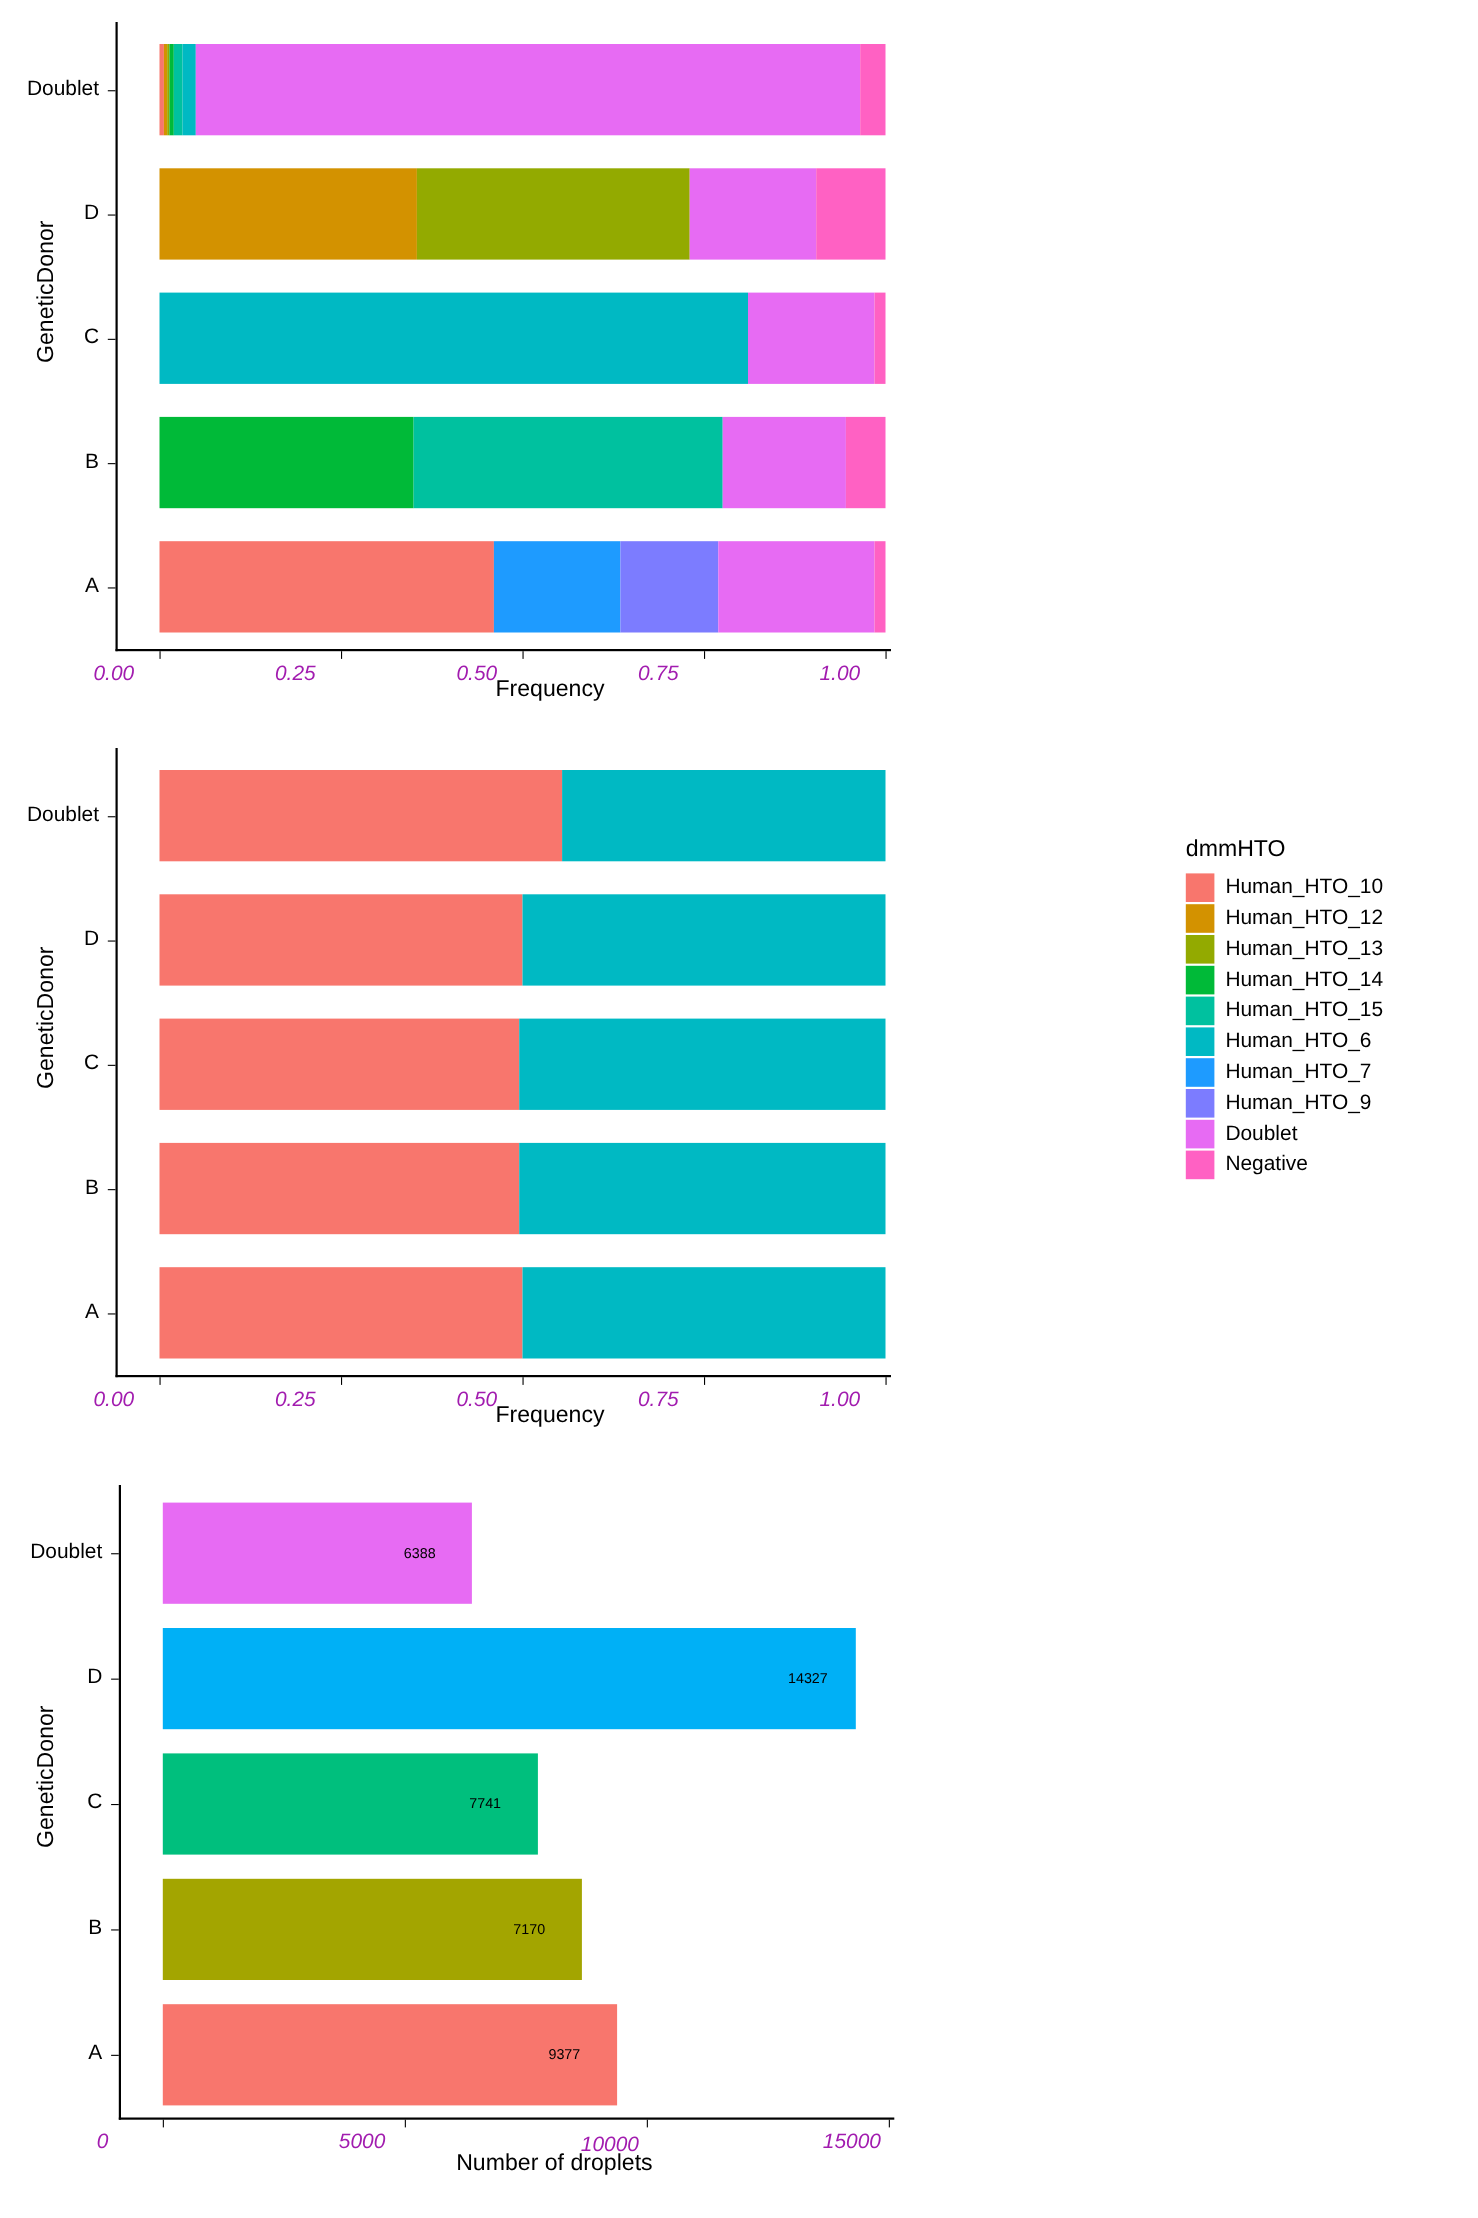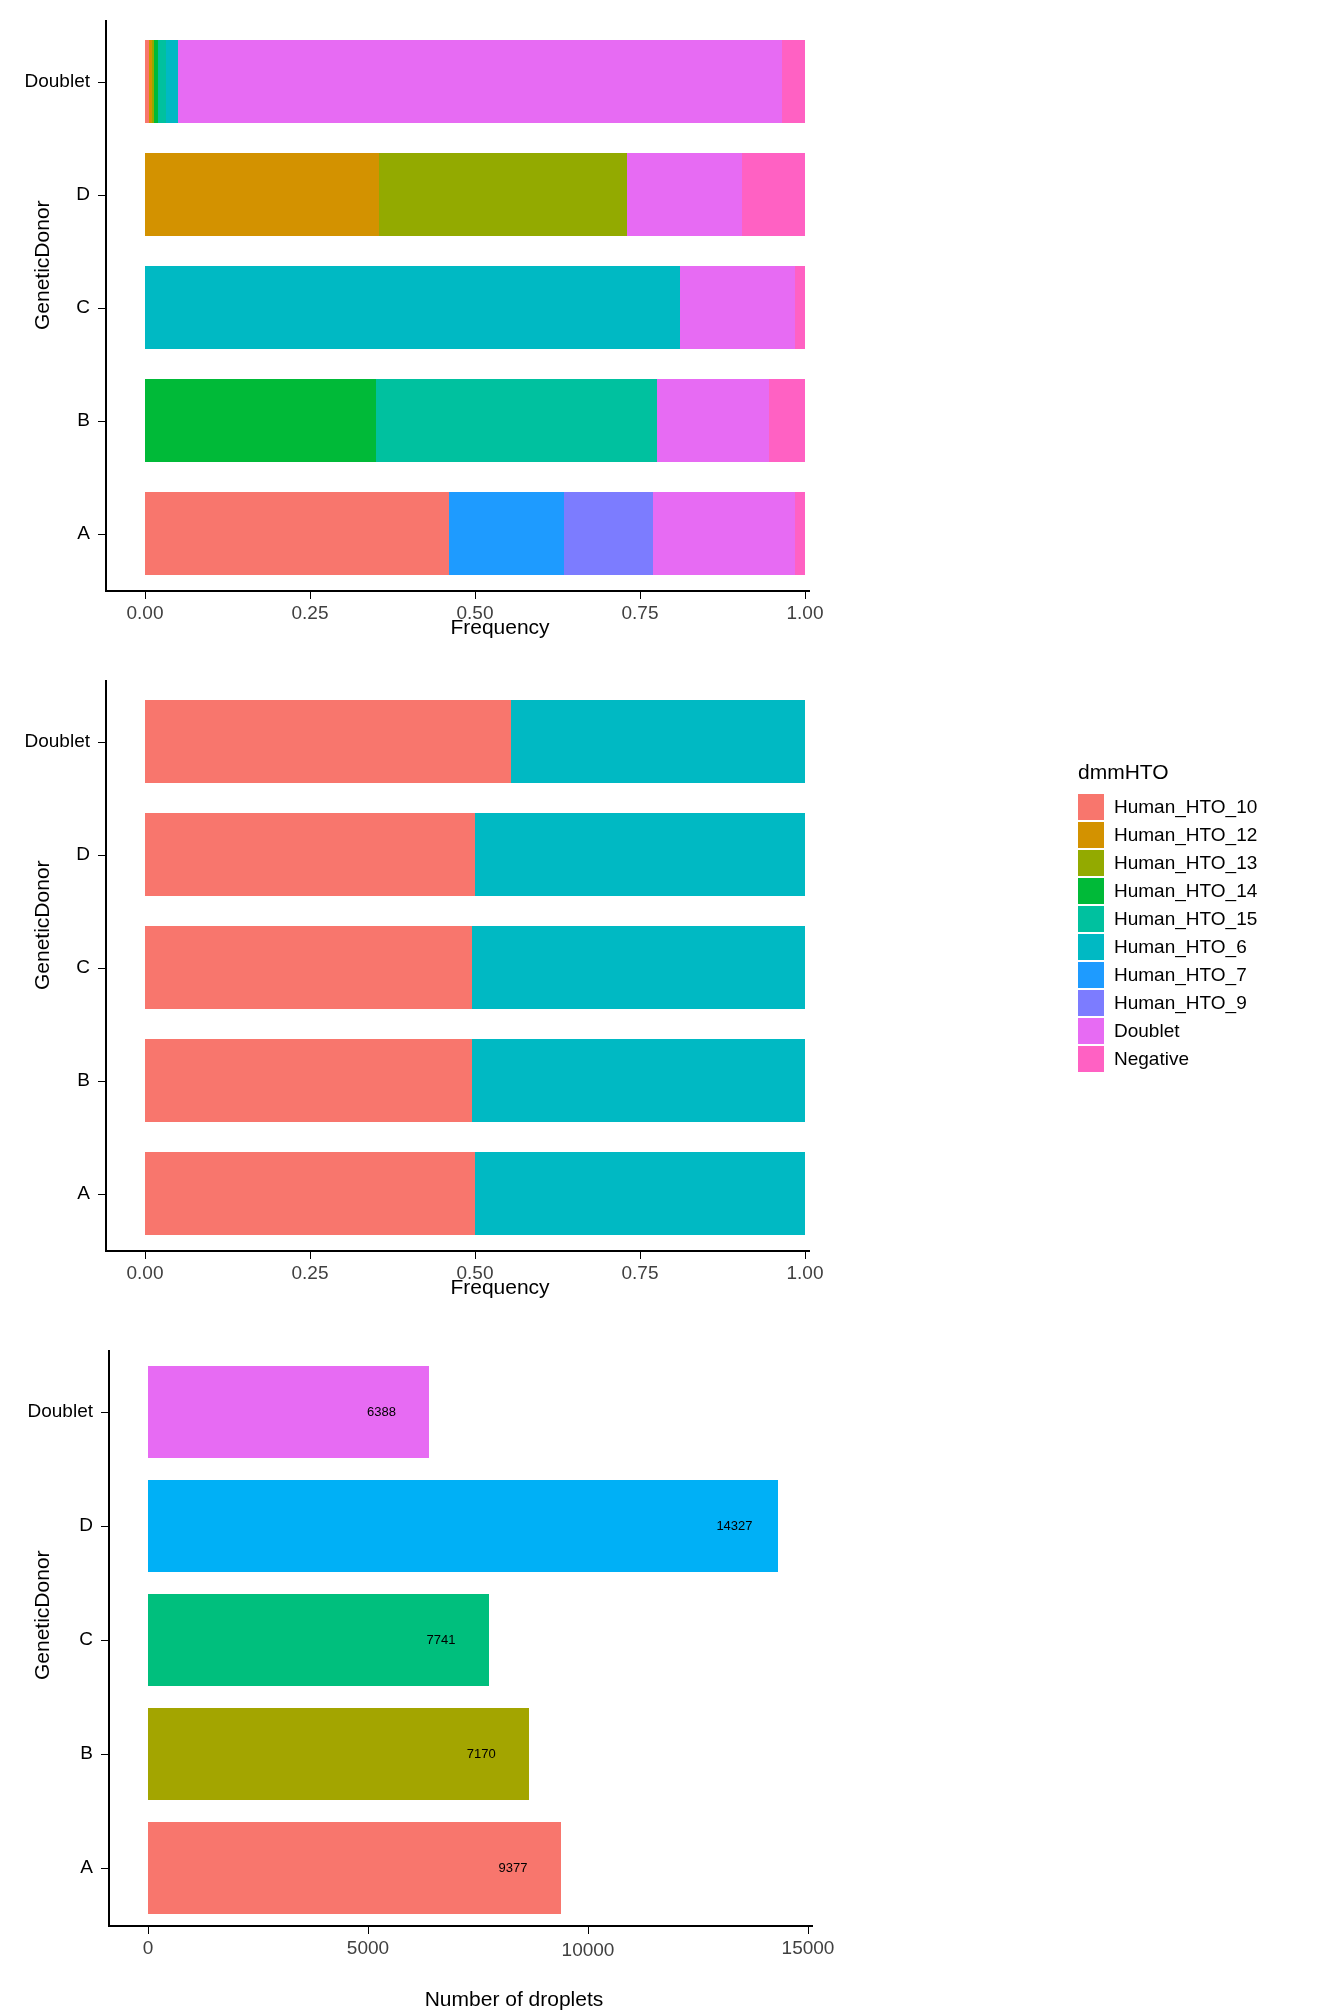--- a/index.html
+++ b/index.html
@@ -36,23 +36,23 @@
   }
   .tick {
     position: absolute;
     background: #000000;
     width: 1px;
     height: 7px;
   }
   .tick-label {
     position: absolute;
     font-size: 19px;
-    text-align: center;
-    color: #404040;
-    white-space: nowrap;
+    color: #a21caf;
+    white-space: nowrap;
+    font-style: italic;
   }
   .ytick-label {
     position: absolute;
     font-size: 19px;
     text-align: right;
     color: #000000;
     white-space: nowrap;
   }
   .ytick {
     position: absolute;
@@ -235,21 +235,21 @@
         <div class="ytick-label" style="left: -95px; top: 295.5px; width: 185px;">C</div>
         <div class="ytick" style="left: 98px; top: 194.5px;"></div>
         <div class="ytick-label" style="left: -95px; top: 182.5px; width: 185px;">D</div>
         <div class="ytick" style="left: 98px; top: 81.5px;"></div>
         <div class="ytick-label" style="left: -95px; top: 69.5px; width: 185px;">Doublet</div>
       </div>
   </div>
 
   <div class="panel" id="panel3" style="top:1330px; height:660px;">
     <div class="y-axis-title" style="left:30px; top:350px;">GeneticDonor</div>
-    <div class="axis-title" style="left:164px; top:625px; width:700px;margin-top:32px;">Number of droplets</div>
+    <div class="axis-title" style="left:154px; top:625px; width:700px;">Number of droplets</div>
     <div id="p3-plot" class="plot-area" style="left:148px; top:25px; width:660px; height:570px;">
         <div class="bar-row" style="left: 0px; top: 467.4px; width: 412.588px; height: 91.2px; background: rgb(248, 118, 109);"></div>
         <div class="bar-label" style="left: 350.588px; top: 505px;">9377</div>
         <div class="bar-row" style="left: 0px; top: 353.4px; width: 380.688px; height: 91.2px; background: rgb(163, 165, 0);"></div>
         <div class="bar-label" style="left: 318.688px; top: 391px;">7170</div>
         <div class="bar-row" style="left: 0px; top: 239.4px; width: 340.604px; height: 91.2px; background: rgb(0, 191, 125);"></div>
         <div class="bar-label" style="left: 278.604px; top: 277px;">7741</div>
         <div class="bar-row" style="left: 0px; top: 125.4px; width: 630.388px; height: 91.2px; background: rgb(0, 176, 246);"></div>
         <div class="bar-label" style="left: 568.388px; top: 163px;">14327</div>
         <div class="bar-row" style="left: 0px; top: 11.4px; width: 281.072px; height: 91.2px; background: rgb(231, 107, 243);"></div>

